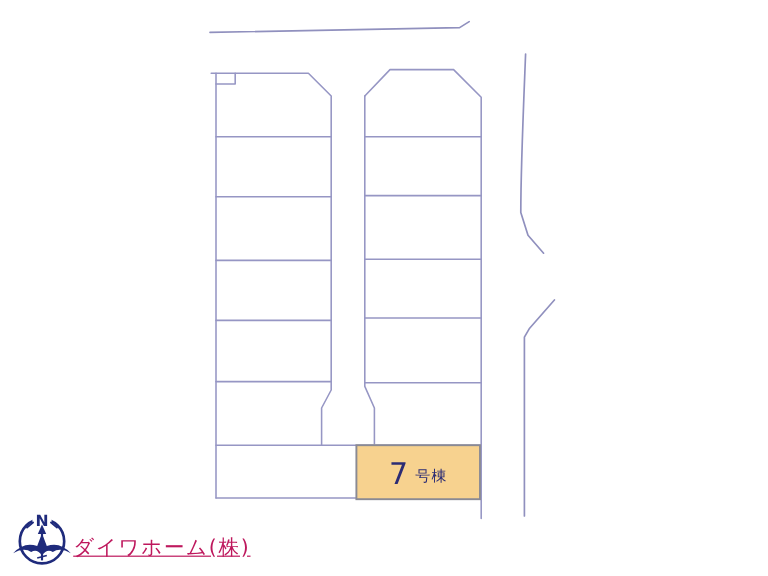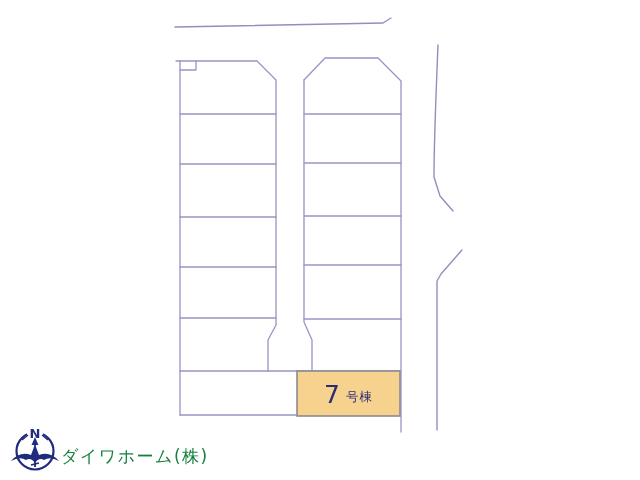--- a/index.html
+++ b/index.html
@@ -9,24 +9,25 @@
     background:#ffffff;
     overflow:hidden;
     font-family:"DejaVu Sans","Liberation Sans",sans-serif;
   }
   .plan-svg{position:absolute;left:0;top:0;}
   .company-watermark{
     position:absolute;
     left:61px;top:445px;
     font-size:17px;
     letter-spacing:1.5px;
-    color:#15803d;
+    color:#be185d;
     font-family:"DejaVu Sans","Liberation Sans",sans-serif;
     white-space:nowrap;
     user-select:none;
+    text-decoration:underline;
   }
 </style>
 </head>
 <body>
 
 <div class="stage">
 
   <svg class="plan-svg" width="640" height="480" viewBox="0 0 640 480">
 
     <g fill="none" stroke-width="1.4" stroke-linejoin="round" stroke-linecap="round" stroke="#9090BE">

